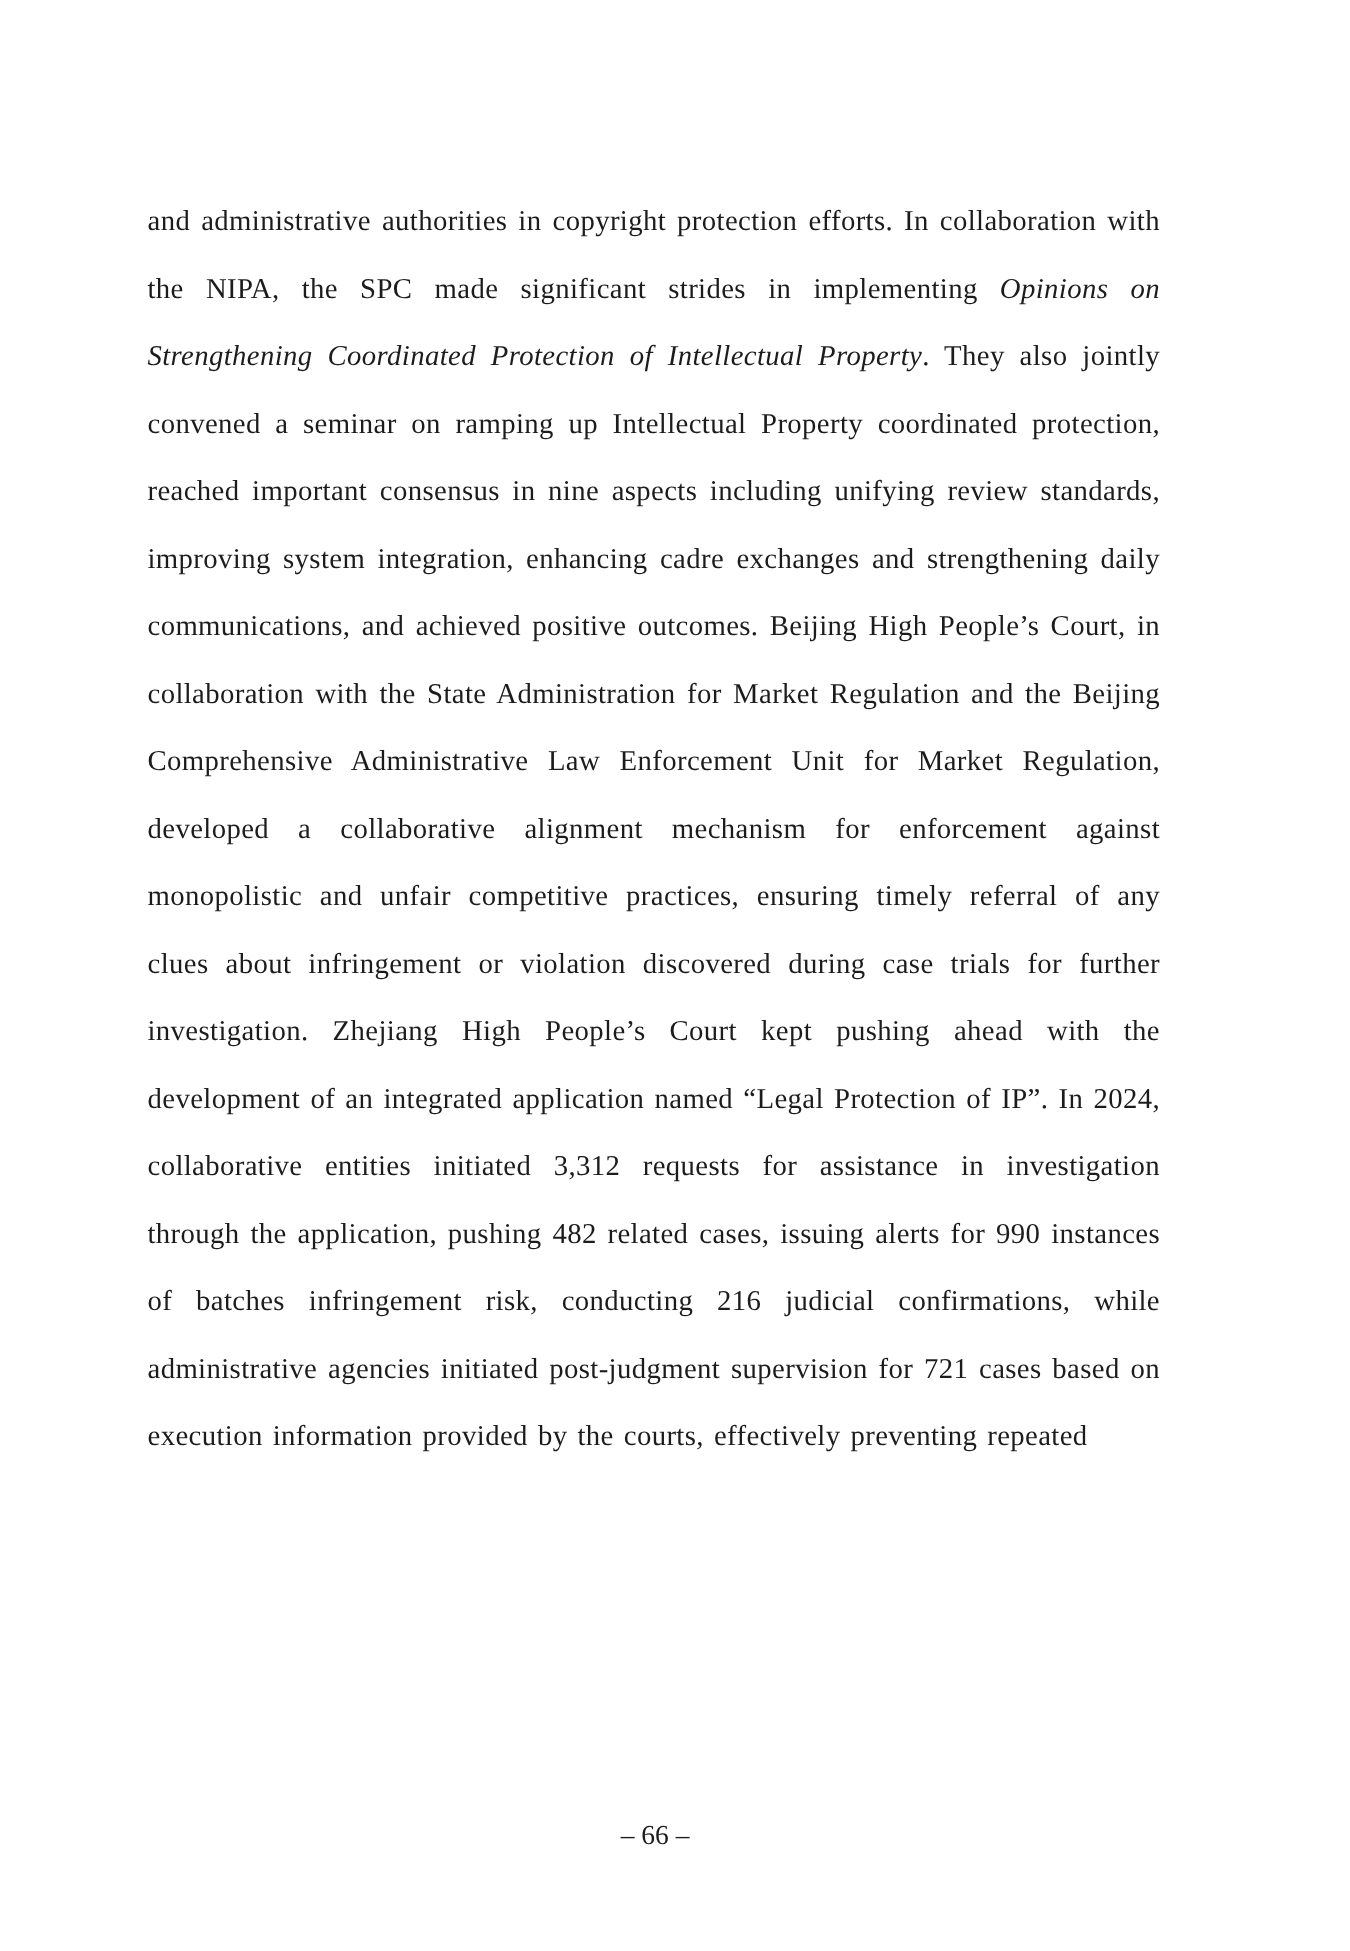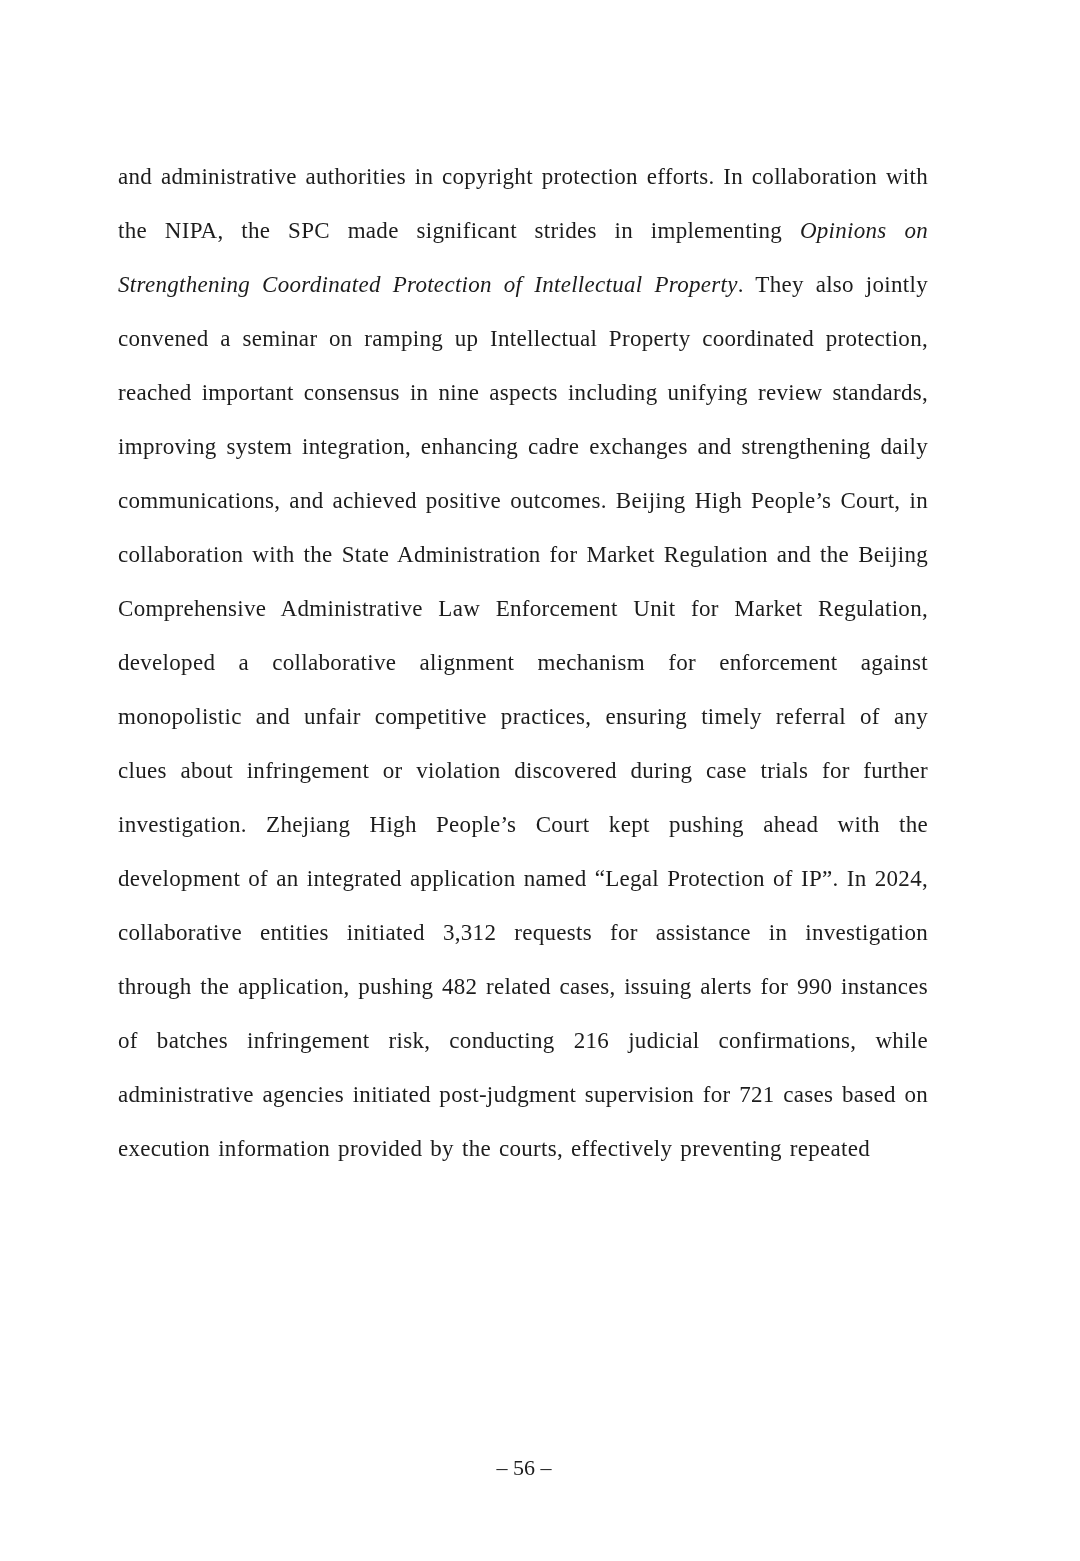--- a/index.html
+++ b/index.html
@@ -50,15 +50,15 @@
   }
 </style>
 </head>
 <body>
 
 <div class="page">
   <div class="content">
     <p class="para"><span>and administrative authorities in copyright protection efforts. In collaboration with the NIPA, the SPC made significant strides in implementing </span><span class="italic">Opinions on Strengthening Coordinated Protection of Intellectual Property</span><span>. They also jointly convened a seminar on ramping up Intellectual Property coordinated protection, reached important consensus in nine aspects including unifying review standards, improving system integration, enhancing cadre exchanges and strengthening daily communications, and achieved positive outcomes. Beijing High People’s Court, in collaboration with the State Administration for Market Regulation and the Beijing Comprehensive Administrative Law Enforcement Unit for Market Regulation, developed a collaborative alignment mechanism for enforcement against monopolistic and unfair competitive practices, ensuring timely referral of any clues about infringement or violation discovered during case trials for further investigation. Zhejiang High People’s Court kept pushing ahead with the development of an integrated application named “Legal Protection of IP”. In 2024, collaborative entities initiated 3,312 requests for assistance in investigation through the application, pushing 482 related cases, issuing alerts for 990 instances of batches infringement risk, conducting 216 judicial confirmations, while administrative agencies initiated post-judgment supervision for 721 cases based on execution information provided by the courts, effectively preventing repeated</span></p>
   </div>
   <div class="footer">
-    <span>– 56 –</span>
+    <span>– 66 –</span>
   </div>
 </div>
 
 </body></html>

